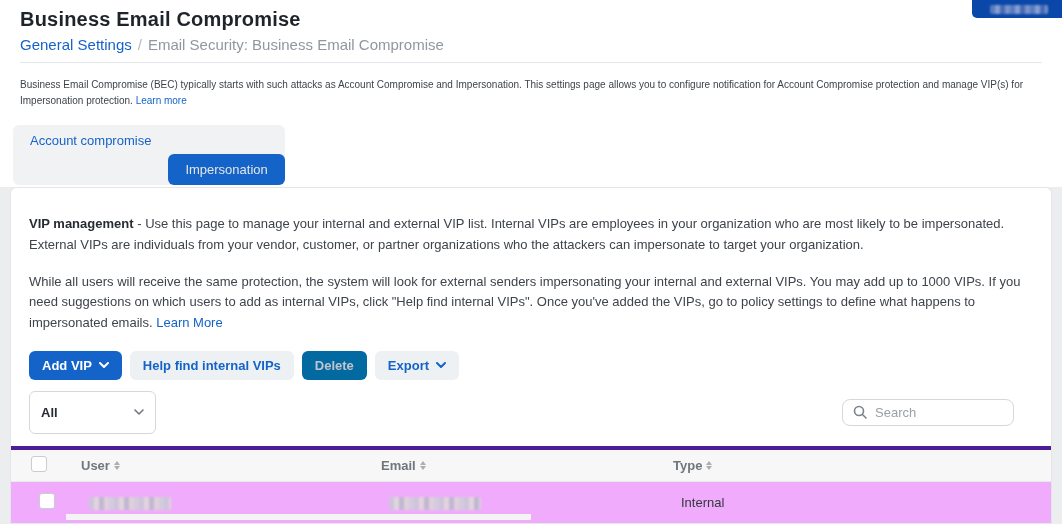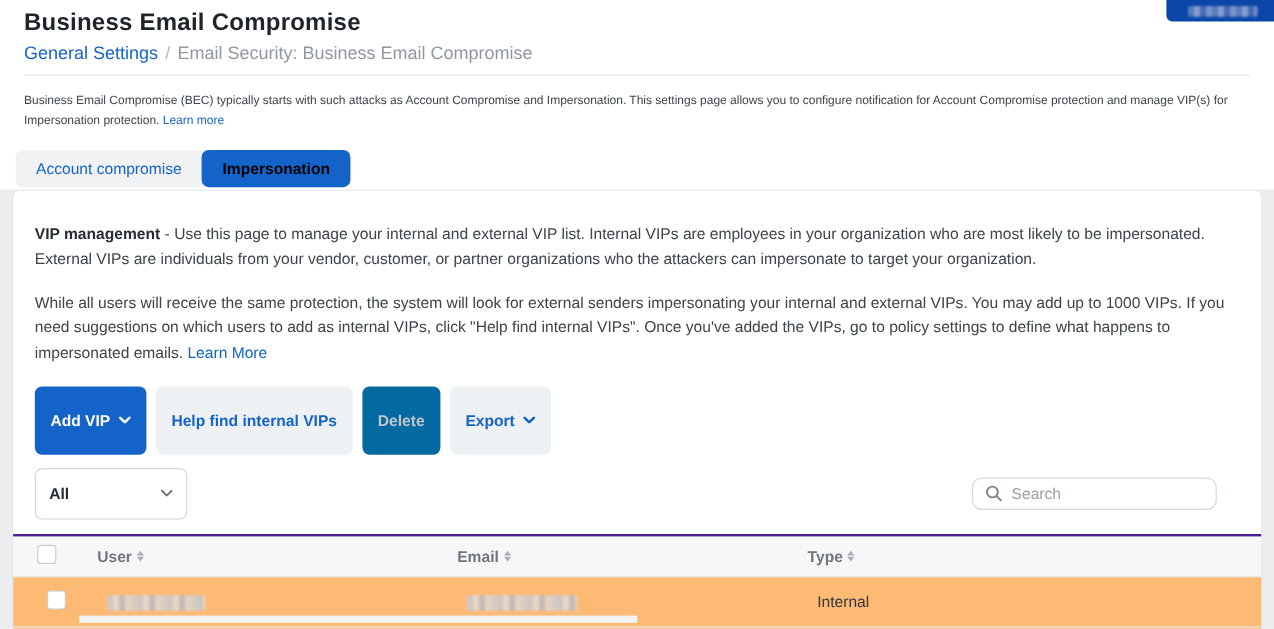--- a/index.html
+++ b/index.html
@@ -42,73 +42,73 @@
   .intro { padding:14px 22px 0 20px; font-size:10px; line-height:1.6; color:#3e444b; }
   .link { color:#1563c8; cursor:pointer; }
 
   
   .tabs-row { padding:16px 0 0 13px; }
   .tab-group { display:inline-flex; background:#f1f2f4; border-radius:6px; }
   .tab {
     font-size:13px; padding:8px 17px; color:#1563c8; cursor:pointer;
     border-radius:6px; white-space:nowrap;
   }
-  .tab.active { background:#1463c8; color:#000000; font-weight:bold; }
+  .tab.active { background:#1463c8; color:#e5e5e5; font-weight:normal;margin-top:29px; }
 
   
   .lower { margin-top:2px; background:#ecedef; padding:0 10px; height:376px; }
   .card {
     background:#ffffff; border:1px solid #e3e5e8; border-bottom:none;
     border-radius:6px 6px 0 0; height:100%; position:relative;
   }
   .card-pad { padding:26px 18px 0 18px; }
   .vip-para { font-size:13px; line-height:1.6; color:#3e444b; }
   .vip-para b { color:#272c33; }
   .vip-para + .vip-para { margin-top:16px; }
 
   
   .toolbar { display:flex; gap:8px; margin-top:17px; align-items:center; }
   .btn {
     font-family:"Liberation Sans", sans-serif;
     font-size:13px; font-weight:bold; border:none; border-radius:6px;
-    padding:21px 13px; display:inline-flex; align-items:center; gap:7px; cursor:pointer;
+    padding:7px 13px; display:inline-flex; align-items:center; gap:7px; cursor:pointer;
   }
   .btn-primary { background:#1463c8; color:#ffffff; }
   .btn-light { background:#eef1f3; color:#1563c8; }
   .btn-disabled { background:#0369a1; color:#c0c5cb; cursor:default; }
   .chev { width:10px; height:6px; display:inline-block; }
 
   
   .filter-row { display:flex; justify-content:space-between; align-items:center; margin-top:11px; }
   .select-box {
     width:127px; height:43px; border:1px solid #d4d8dc; border-radius:6px;
     display:flex; align-items:center; justify-content:space-between;
     padding:0 11px; font-size:13px; font-weight:bold; color:#272c33; cursor:pointer; background:#fff;
   }
   .search-box {
-    width:204px; height:27px; border:1px solid #d4d8dc; border-radius:8px;
+    width:172px; height:27px; border:1px solid #d4d8dc; border-radius:8px;
     display:flex; align-items:center; gap:8px; padding:0 10px; background:#fff; margin-right:19px;
   }
   .search-box input {
     border:none; outline:none; font-size:13px; width:120px; color:#33383e;
     font-family:"Liberation Sans", sans-serif; background:transparent;
   }
   .search-box input::placeholder { color:#9aa0a8; }
 
   
   .table { margin-top:12px; position:relative; }
   .t-row {
     display:grid; grid-template-columns:50px 300px 292px 1fr;
     align-items:center; padding-left:20px;
   }
   .t-head {
-    background:#f7f7f8; height:36px; border-top:2px solid #4c1d95; border-bottom:1px solid #e7e9eb;
+    background:#f7f7f8; height:36px; border-top:4px solid #4c1d95; border-bottom:1px solid #e7e9eb;
     font-size:13px; font-weight:bold; color:#70767d;
   }
-  .t-body-row { height:42px; border-bottom:1px solid #e7e9eb; font-size:13px; color:#33383e; background:#fdba74;padding-left:28px; }
+  .t-body-row { height:42px; border-bottom:1px solid #e7e9eb; font-size:13px; color:#33383e; background:#f0abfc;padding-left:28px; }
   .col-label { display:inline-flex; align-items:center; gap:4px; cursor:pointer; }
   .checkbox {
     width:16px; height:16px; border:1px solid #c8cdd2; border-radius:3px; background:#fff;
     appearance:none; -webkit-appearance:none; cursor:pointer; margin:0;
   }
   .sort-icon { display:inline-flex; flex-direction:column; gap:1px; }
   .sort-icon i { width:0; height:0; border-left:3px solid transparent; border-right:3px solid transparent; display:block; }
   .sort-icon .up { border-bottom:4px solid #a9aeb5; }
   .sort-icon .down { border-top:4px solid #a9aeb5; }
 

